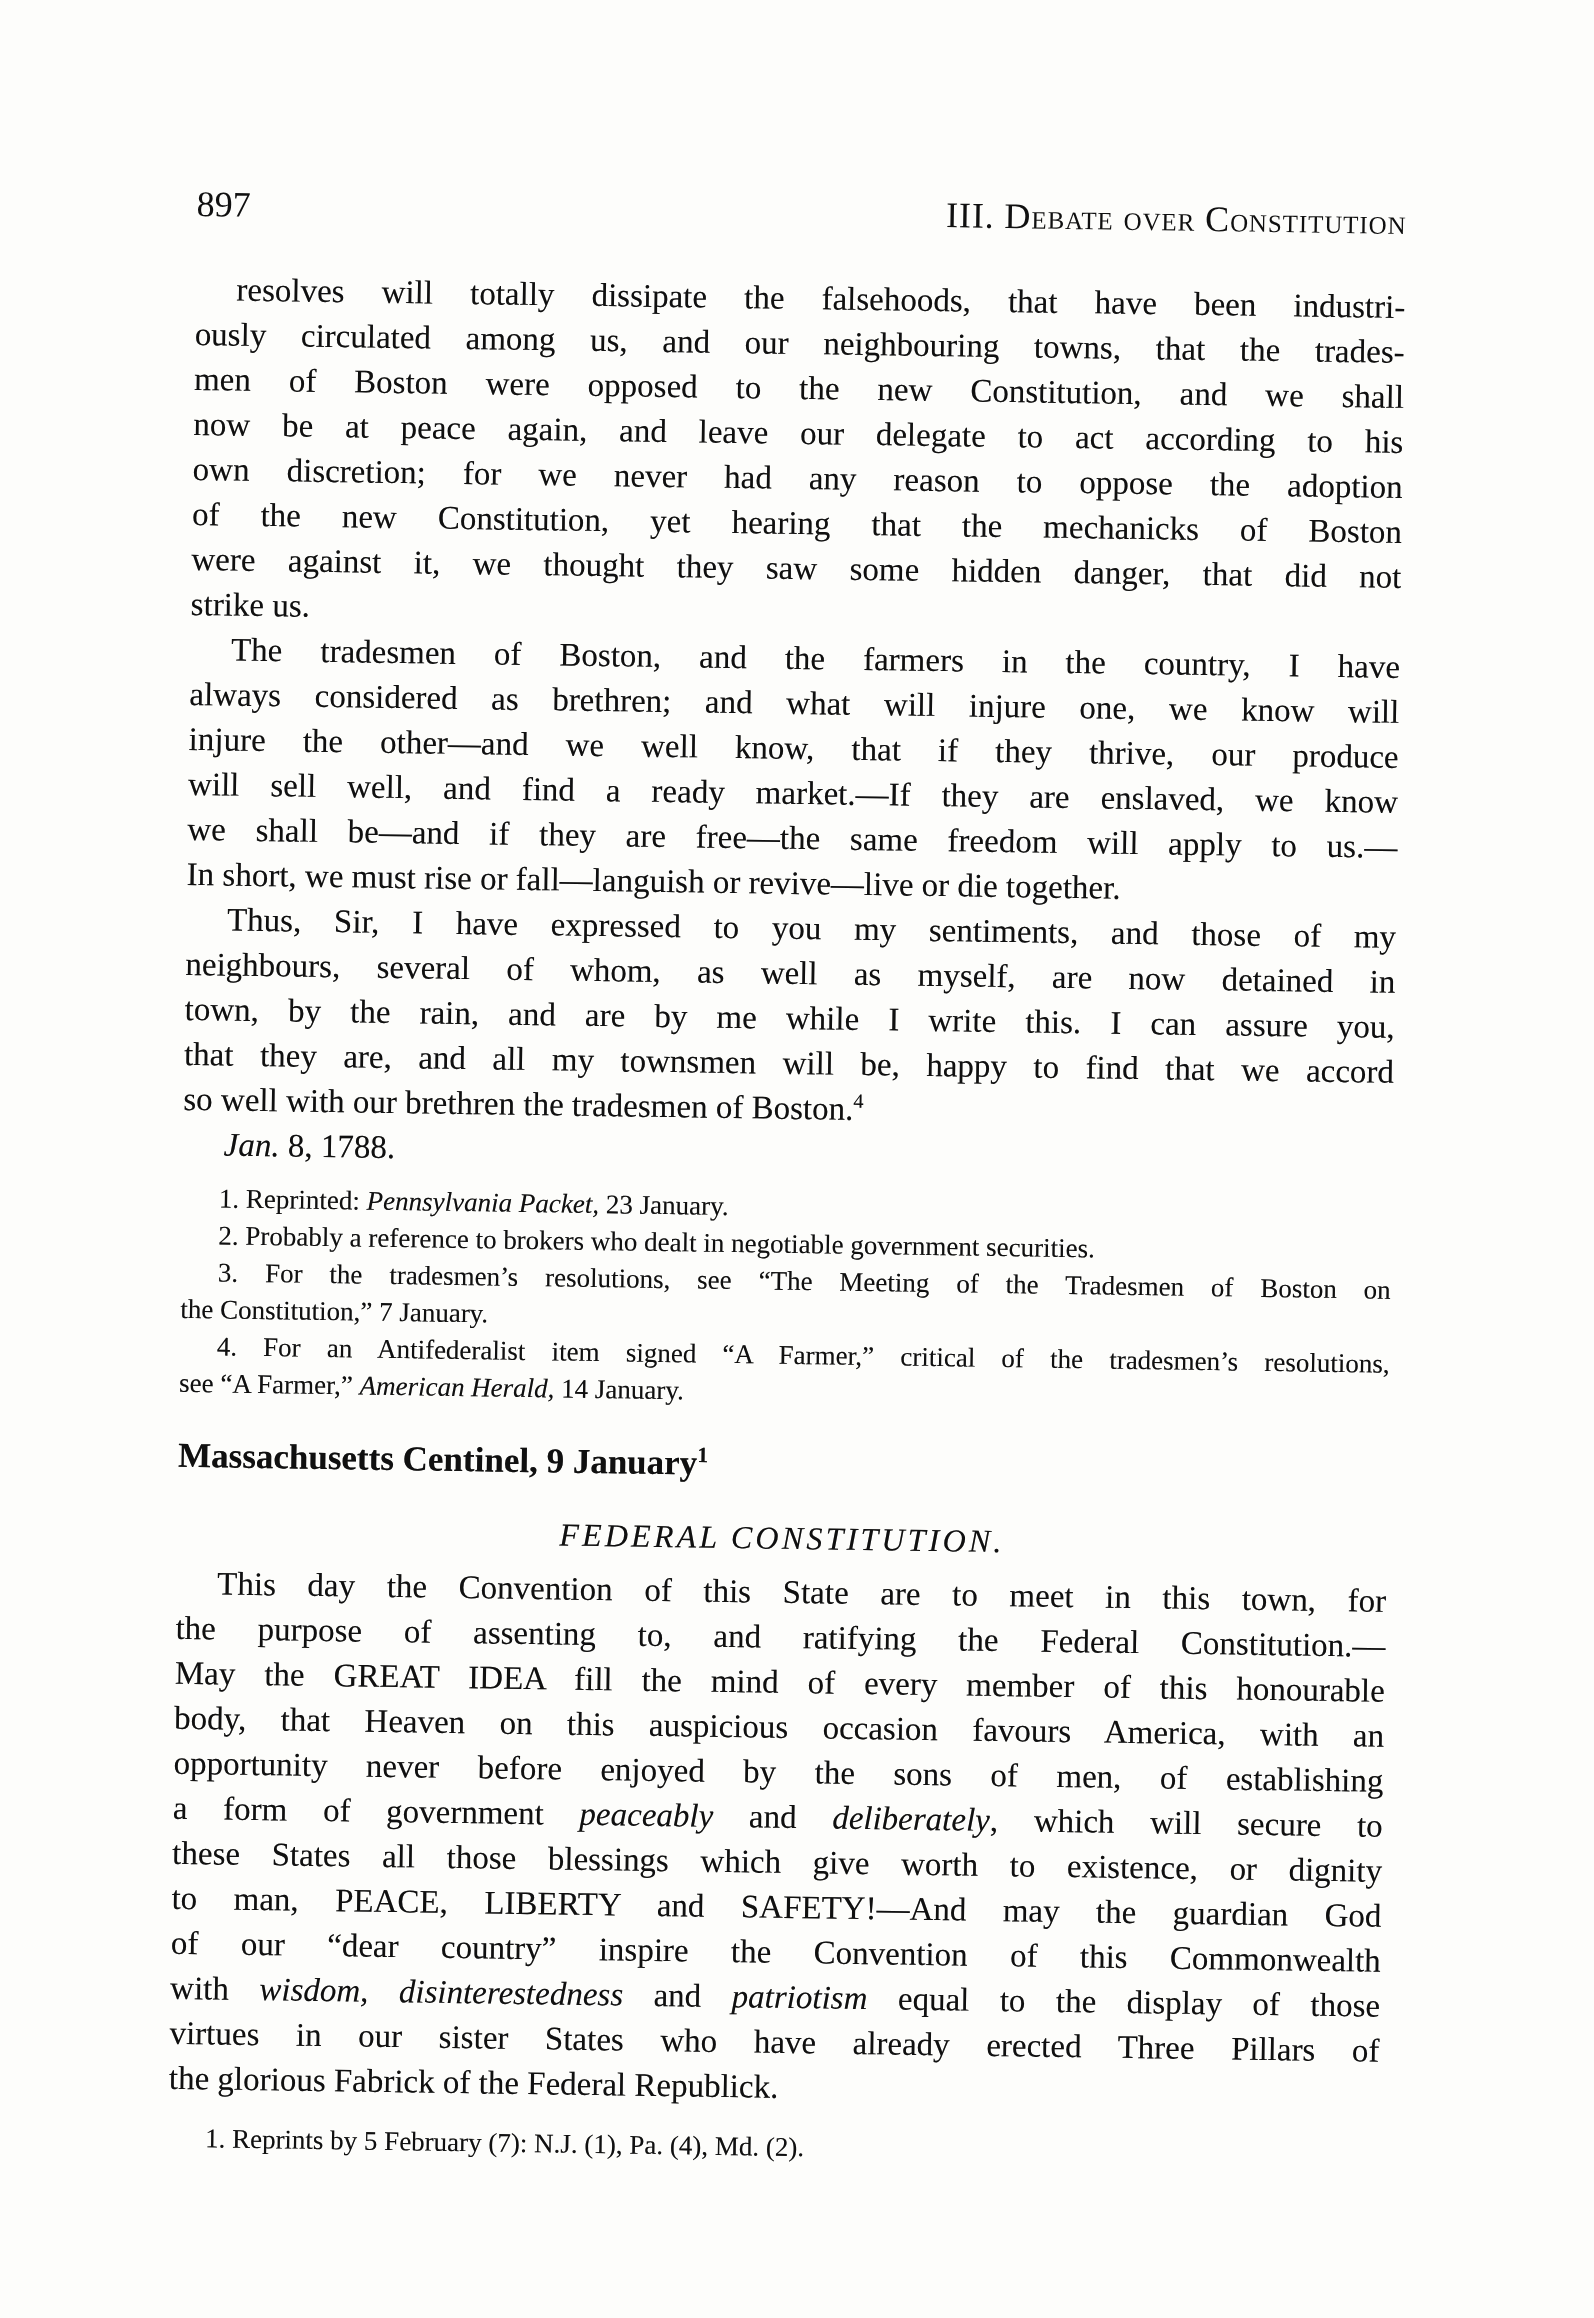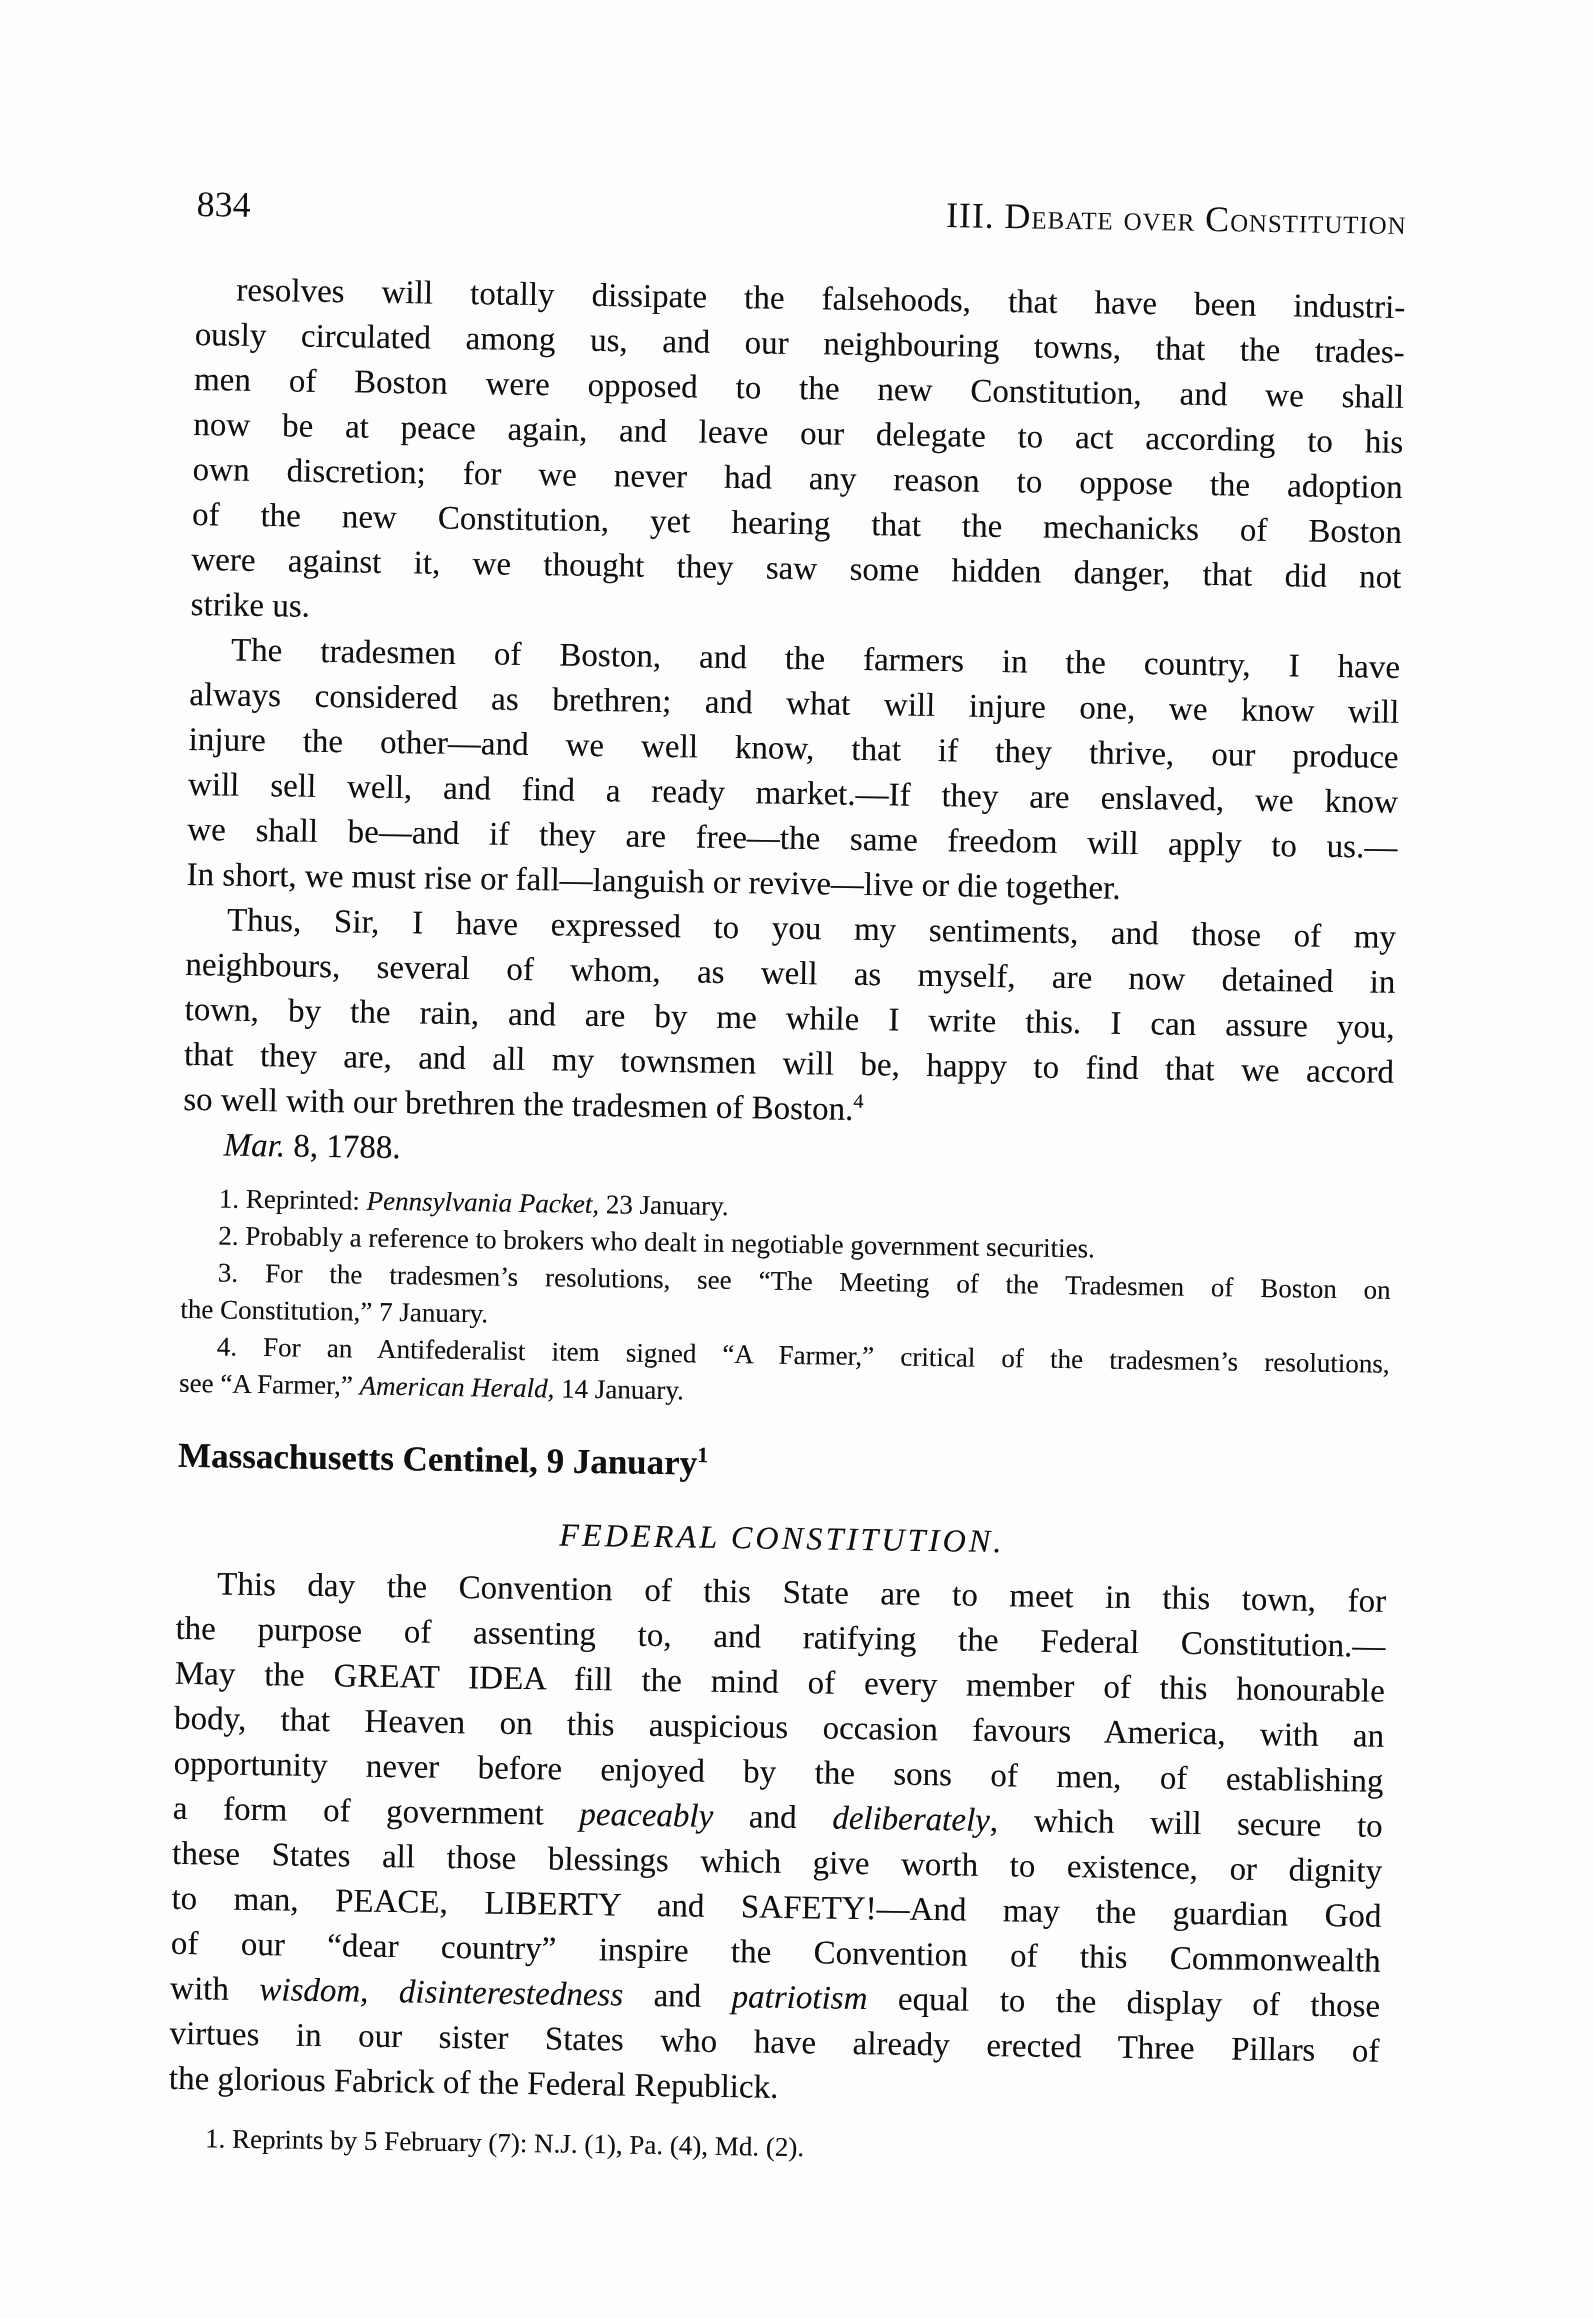--- a/index.html
+++ b/index.html
@@ -86,21 +86,21 @@
     line-height: 0;
   }
 </style>
 </head>
 <body>
 
 <div class="page">
   <div class="scan">
 
     <div class="page-header">
-      <span class="page-number">834</span>
+      <span class="page-number">897</span>
       <span class="running-head">III. Debate over Constitution</span>
     </div>
 
     <div class="letter">
       <div class="para">
           <div class="line">resolves will totally dissipate the falsehoods, that have been industri-</div>
           <div class="line">ously circulated among us, and our neighbouring towns, that the trades-</div>
           <div class="line">men of Boston were opposed to the new Constitution, and we shall</div>
           <div class="line">now be at peace again, and leave our delegate to act according to his</div>
           <div class="line">own discretion; for we never had any reason to oppose the adoption</div>
@@ -116,21 +116,21 @@
           <div class="line">we shall be—and if they are free—the same freedom will apply to us.—</div>
           <div class="line last">In short, we must rise or fall—languish or revive—live or die together.</div>
         </div>
       <div class="para">
           <div class="line">Thus, Sir, I have expressed to you my sentiments, and those of my</div>
           <div class="line">neighbours, several of whom, as well as myself, are now detained in</div>
           <div class="line">town, by the rain, and are by me while I write this. I can assure you,</div>
           <div class="line">that they are, and all my townsmen will be, happy to find that we accord</div>
           <div class="line last">so well with our brethren the tradesmen of Boston.<sup>4</sup></div>
         </div>
-      <div class="dateline"><i>Mar.</i> 8, 1788.</div>
+      <div class="dateline"><i>Jan.</i> 8, 1788.</div>
     </div>
 
     <div class="footnotes">
       <div class="footnote">
           <div class="line last">1. Reprinted: <i>Pennsylvania Packet,</i> 23 January.</div>
         </div>
       <div class="footnote">
           <div class="line last">2. Probably a reference to brokers who dealt in negotiable government securities.</div>
         </div>
       <div class="footnote">

